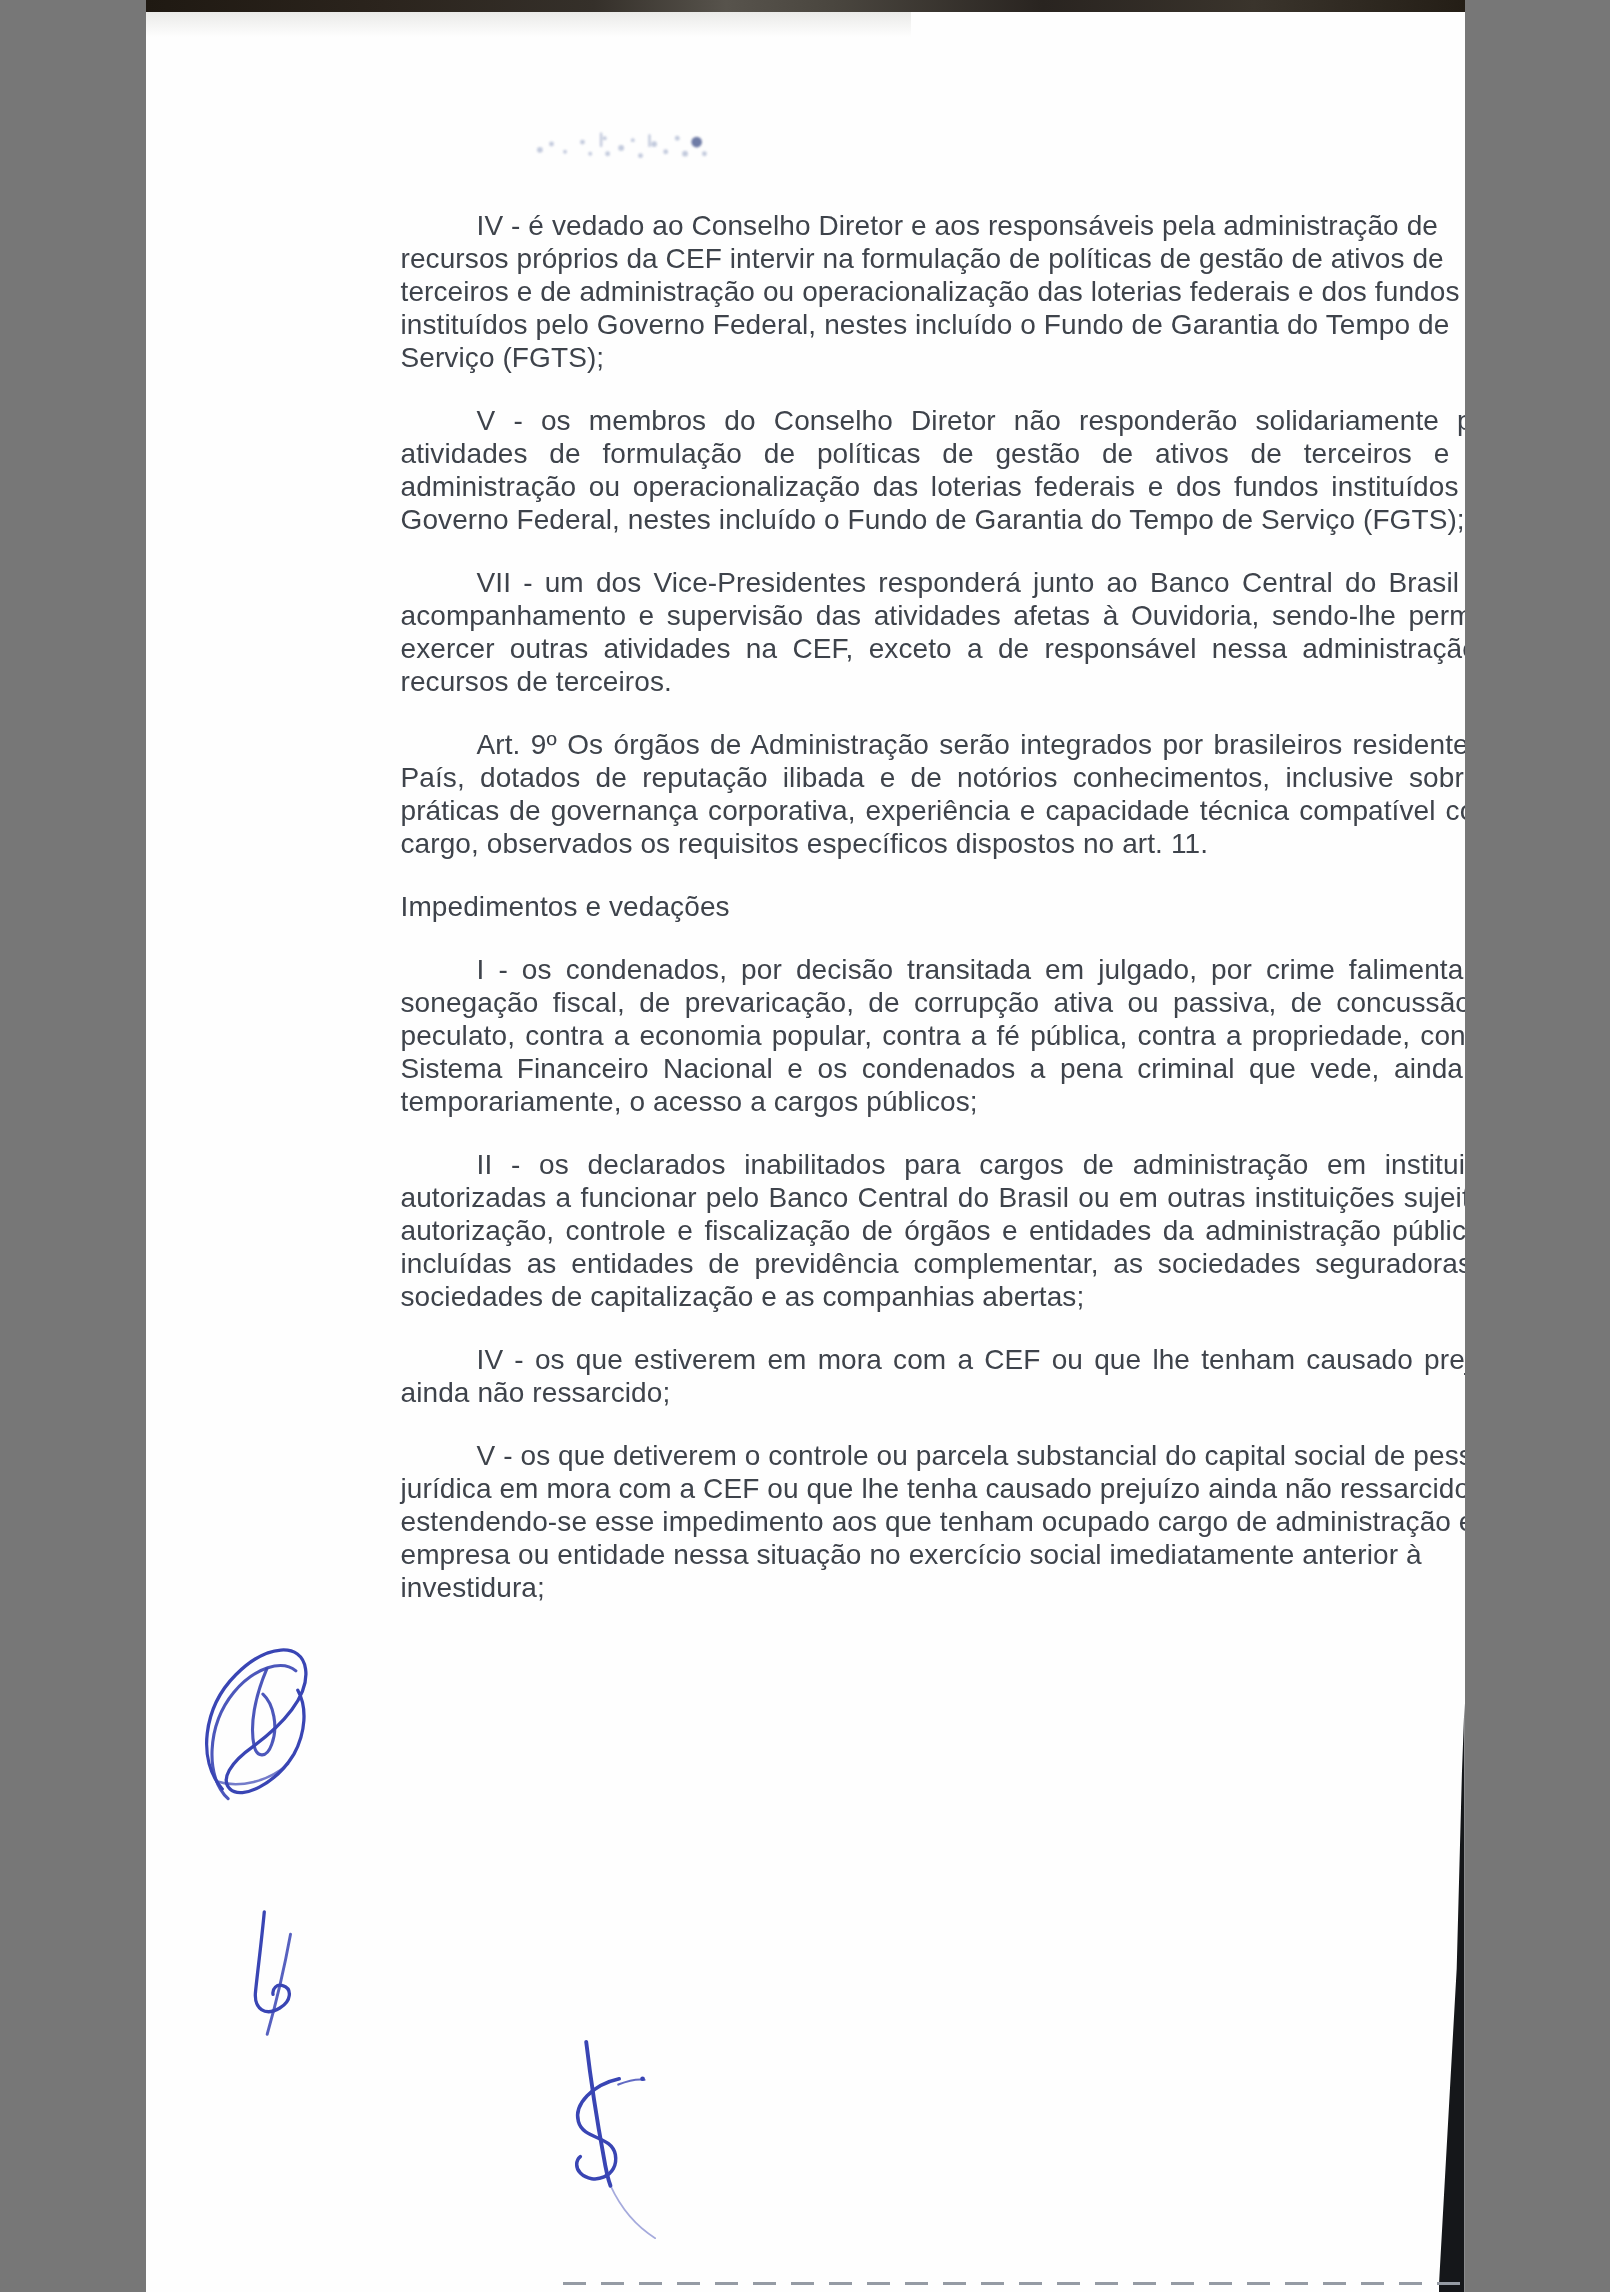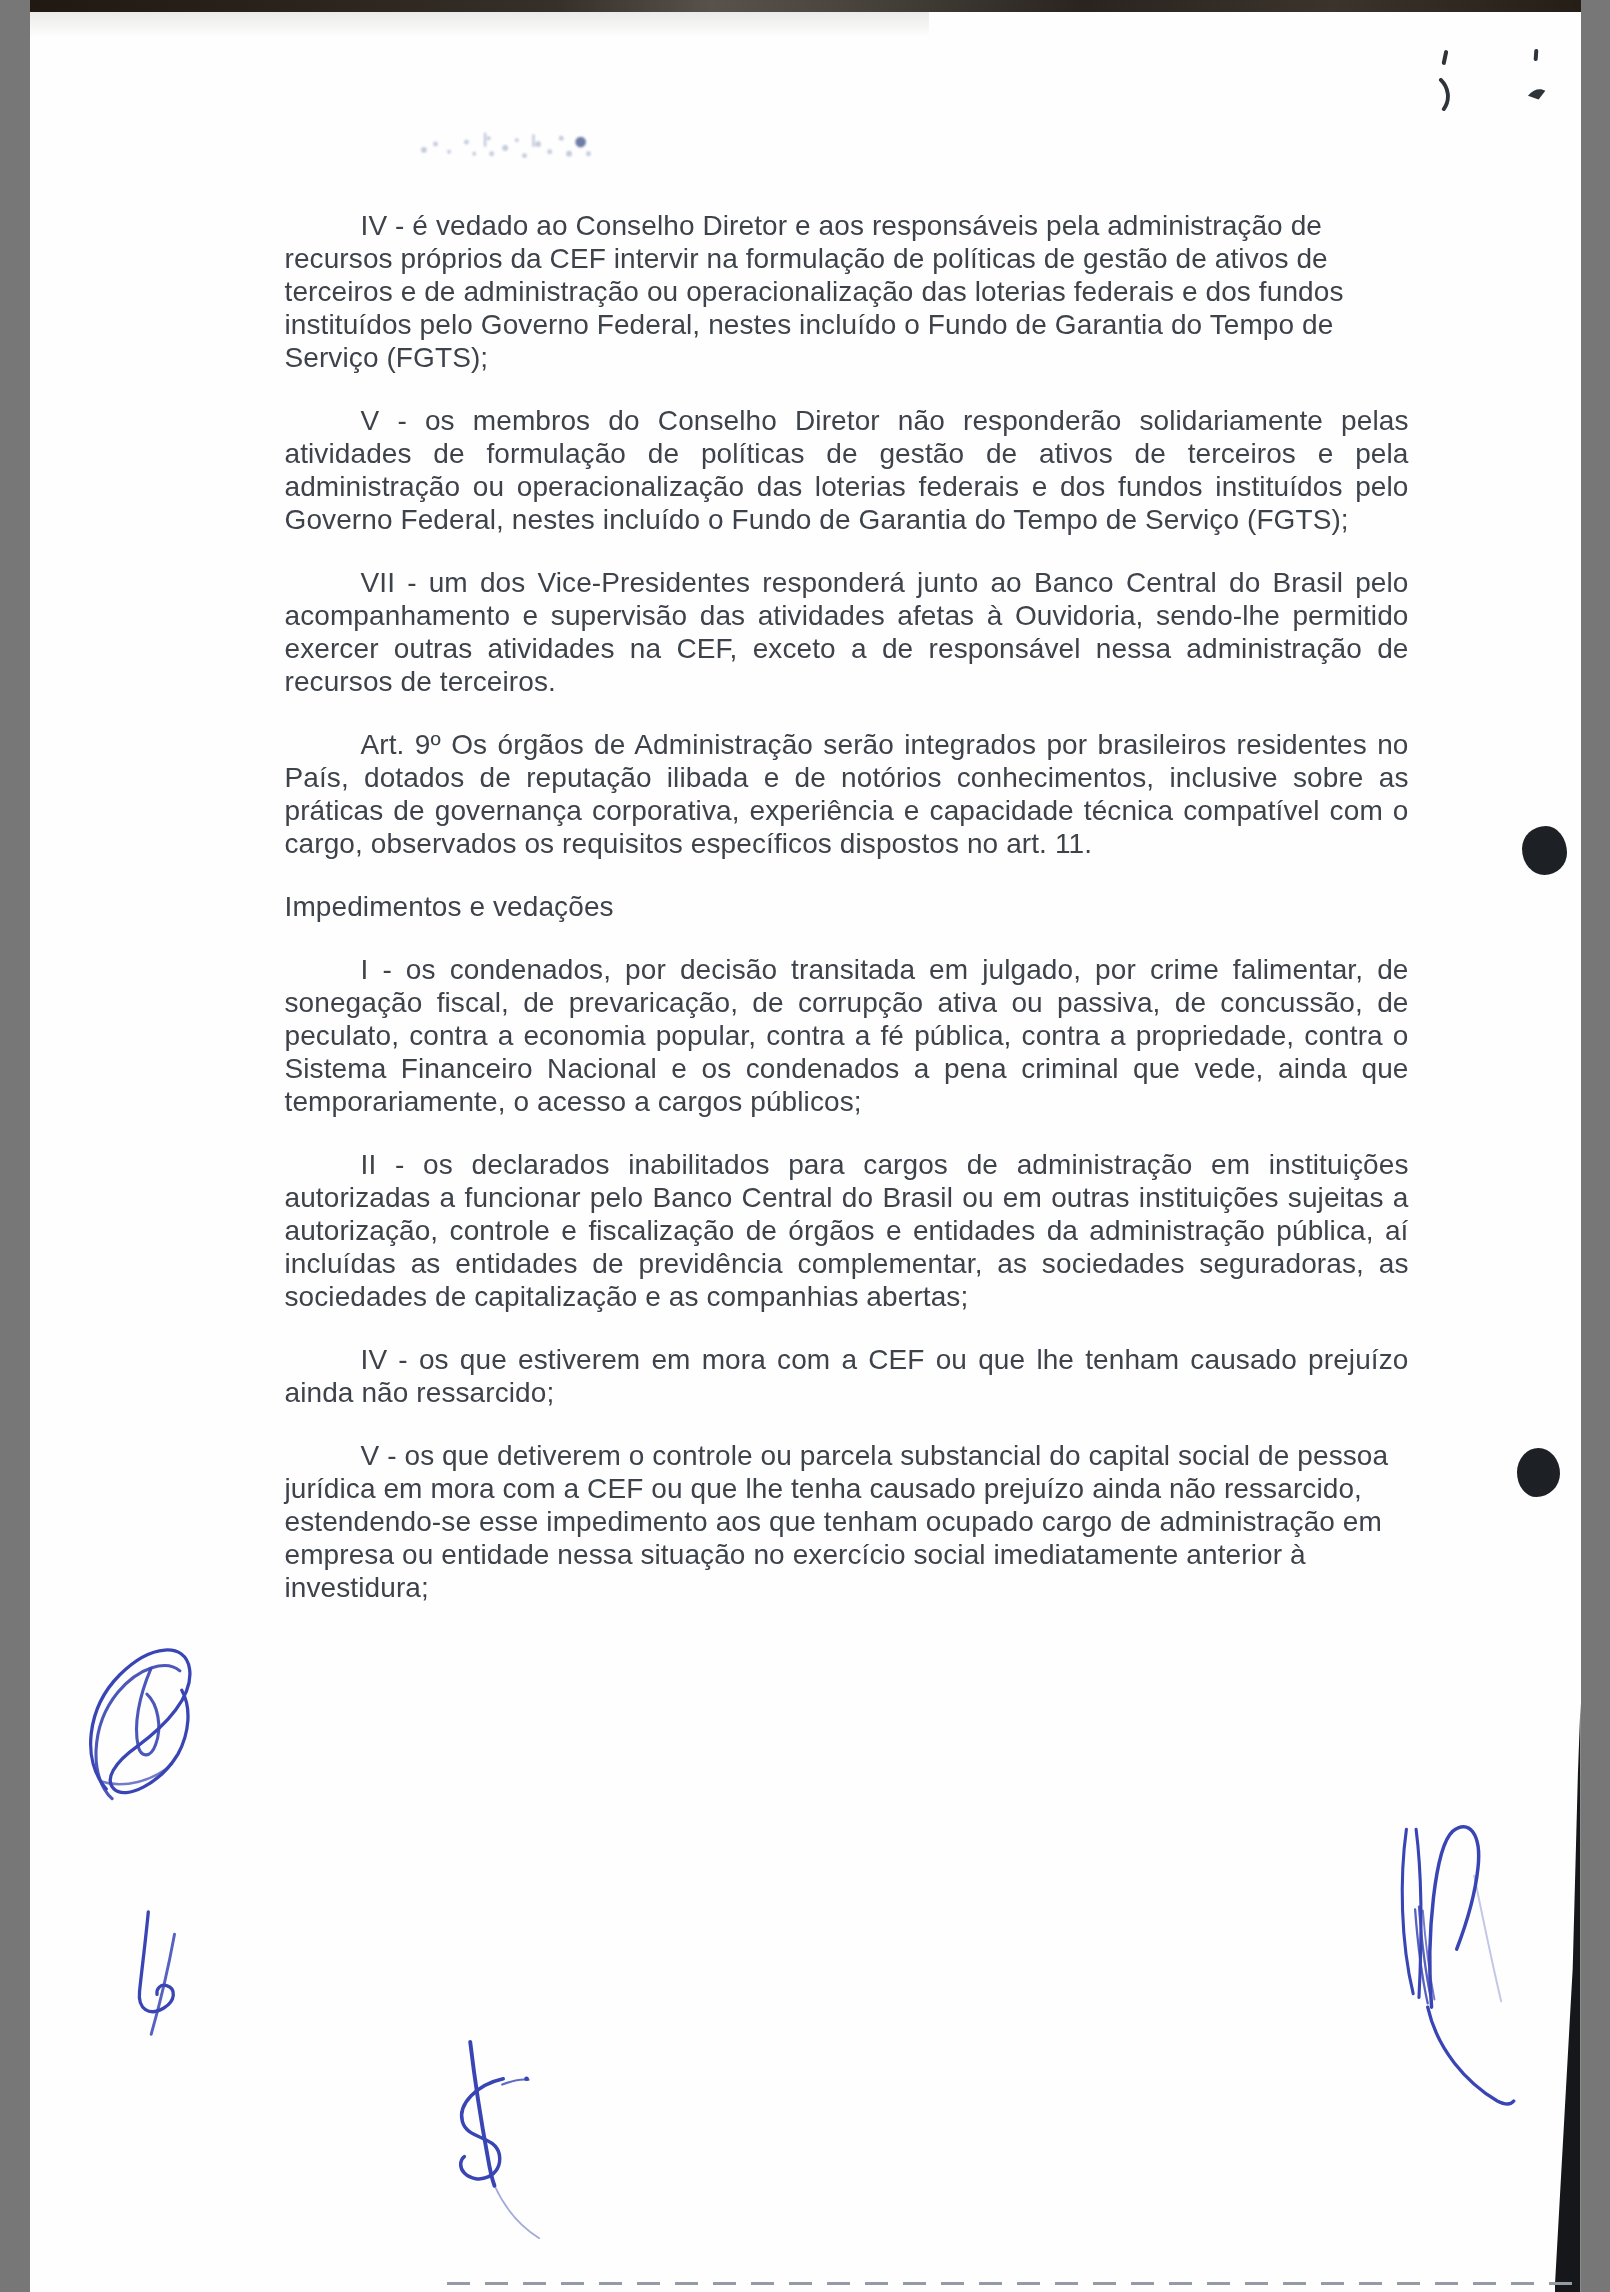--- a/index.html
+++ b/index.html
@@ -1,18 +1,18 @@
 <!DOCTYPE html>
 <html lang="pt"><head>
 <meta charset="utf-8">
 <style>
   html,body{margin:0;padding:0;background:#777;}
   .page{
     position:relative;
-    width:1551px;height:2293px;
+    width:1319px;height:2293px;
     margin:0 auto;
     background:#fefefe;
     overflow:hidden;
     font-family:"Liberation Sans","DejaVu Sans",sans-serif;
     color:#3e434b;
     text-decoration:underline;
   }
   
   .top-bar{
     position:absolute;top:0;left:0;width:100%;height:11.6px;

